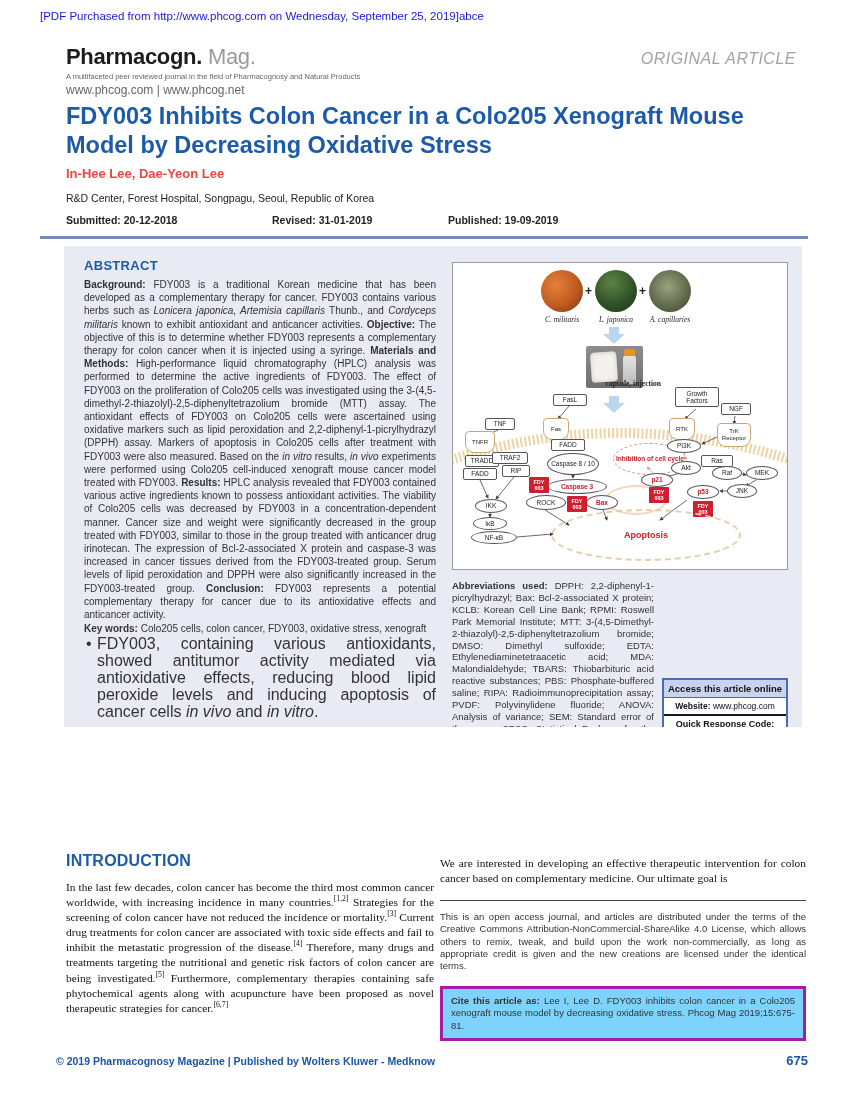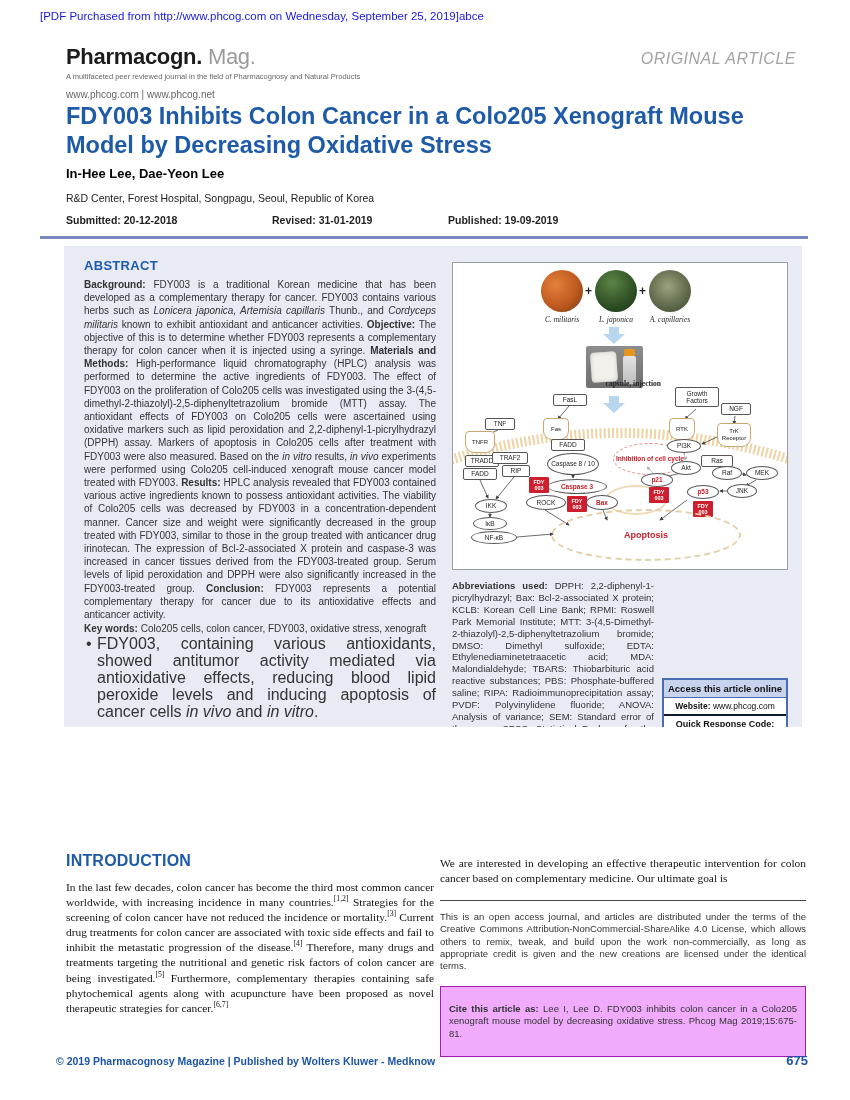--- a/index.html
+++ b/index.html
@@ -6,25 +6,25 @@
   body { background:#c9c9c9; font-family:"Liberation Sans", sans-serif; }
   .page { position:relative; width:850px; height:1100px; margin:0 auto; background:#ffffff; overflow:hidden; }
 
   .top-note { position:absolute; left:40px; top:10px; font-size:11.5px; color:#1717dd; }
 
   .masthead { position:absolute; left:66px; top:44px; width:738px; }
   .logo-line { font-size:22px; letter-spacing:-0.3px; }
   .logo-bold { font-weight:bold; color:#1c1c1c; }
   .logo-light { color:#9a9a9a; font-weight:400; }
   .tagline { font-size:7.5px; color:#666; margin-top:2px; }
-  .websites { font-size:10px; color:#666; margin-top:8px; }
+  .websites { font-size:12px; color:#666; margin-top:2px; }
   .article-type { position:absolute; right:8px; top:6px; font-size:16px; font-style:italic; color:#a3a3a3; letter-spacing:0.5px; }
 
   .title { position:absolute; left:66px; top:102px; width:700px; font-size:23.5px; line-height:29px; font-weight:bold; color:#1d5aa8; }
-  .authors { position:absolute; left:66px; top:166px; font-size:13px; font-weight:bold; color:#000000; }
+  .authors { position:absolute; left:66px; top:166px; font-size:13px; font-weight:bold; color:#ef4444; }
   .affiliation { position:absolute; left:66px; top:192px; font-size:10.5px; color:#222; }
   .dates { position:absolute; left:66px; top:214px; font-size:10.5px; font-weight:600; color:#222; }
   .date-submitted { display:inline-block; width:206px; }
   .date-revised { display:inline-block; width:176px; }
 
   .rule-bar { position:absolute; left:40px; top:236px; width:768px; height:3px; background:#7588bf; }
 
   .panel { position:absolute; left:64px; top:246px; width:738px; height:481px; background:#e8ebf4; overflow:hidden; }
   .abstract-col { position:absolute; left:20px; top:12px; width:352px; }
   .sec-head { font-size:13px; font-weight:bold; color:#1d5aa8; letter-spacing:0.3px; margin-bottom:5px; }
@@ -79,21 +79,21 @@
 
   .intro-left { position:absolute; left:66px; top:852px; width:368px; }
   .intro-head { font-size:16px; font-weight:bold; color:#1d5aa8; letter-spacing:0.2px; margin-bottom:10px; }
   .serif { font-family:"Liberation Serif", serif; font-size:11.4px; line-height:15.1px; color:#111; text-align:justify; }
   sup { font-size:68%; vertical-align:super; line-height:0; }
 
   .intro-right { position:absolute; left:440px; top:856px; width:366px; }
   .intro-right hr { border:none; border-top:1px solid #444; margin:14px 0 10px; }
   .oa { font-size:9.5px; line-height:12.2px; color:#333; text-align:justify; }
   .reprints { font-size:9.5px; margin-top:12px; color:#333; }
-  .cite-box { margin-top:14px; border:1px solid #a21caf; background:#f0abfc; padding:16px 8px; font-size:9.5px; line-height:12.2px; color:#333; text-align:justify; }
+  .cite-box { margin-top:14px; border:3px solid #a21caf; background:#7dd3fc; padding:6px 8px; font-size:9.5px; line-height:12.2px; color:#333; text-align:justify; }
 
   .footer { position:absolute; left:56px; top:1053px; width:752px; display:flex; justify-content:space-between; align-items:baseline; }
   .footer-left { font-size:10.5px; font-weight:bold; color:#1d55a5; }
   .pageno { font-size:13px; font-weight:bold; color:#1d55a5; }
 </style>
 </head>
 <body>
 
 <div class="page">
 

